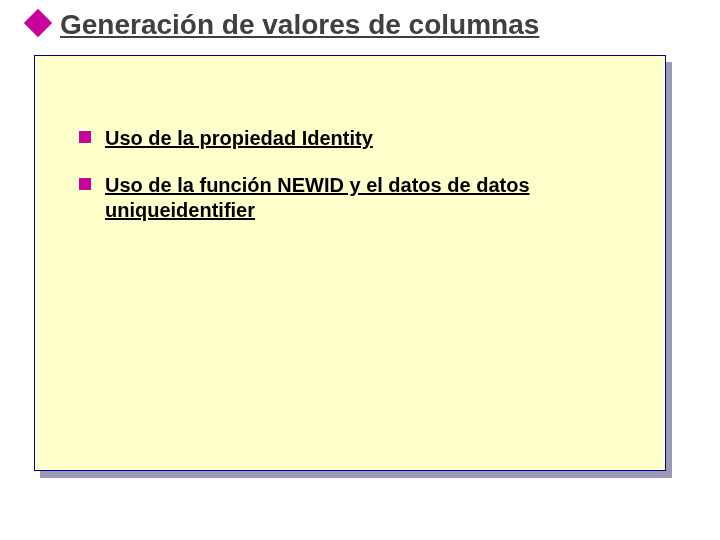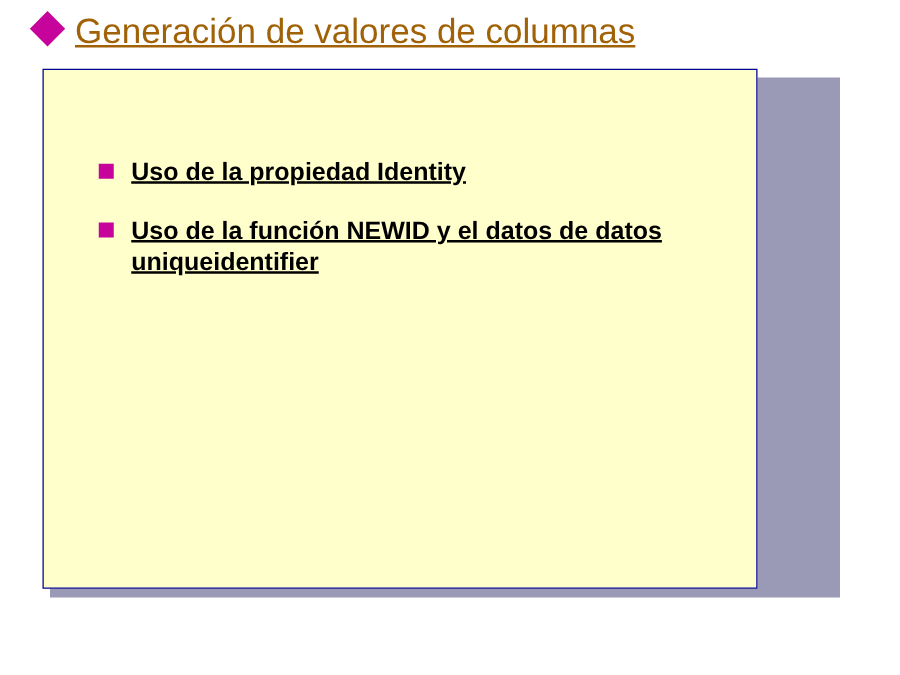--- a/index.html
+++ b/index.html
@@ -29,39 +29,39 @@
     height: 20px;
     transform: rotate(45deg);
     background: #c6049c;
     margin-right: 12px;
     flex-shrink: 0;
     position: relative;
     top: -2px;
   }
   .title-text {
     font-size: 28px;
-    font-weight: normal;
-    color: #a16207;
+    font-weight: bold;
+    color: #404040;
     text-decoration: underline;
     line-height: 1.1;
     text-align: center;
   }
   .content-shadow {
     position: absolute;
     left: 40px;
     top: 62px;
     width: 632px;
     height: 416px;
     background: #9a9ab6;
   }
   .content-box {
     position: absolute;
     left: 34px;
     top: 55px;
-    width: 572px;
+    width: 632px;
     height: 416px;
     background: #ffffcc;
     border: 1.5px solid #000099;
     padding: 70px 40px 20px 44px;
   }
   .item {
     display: flex;
     align-items: flex-start;
     margin-bottom: 22px;
   }

